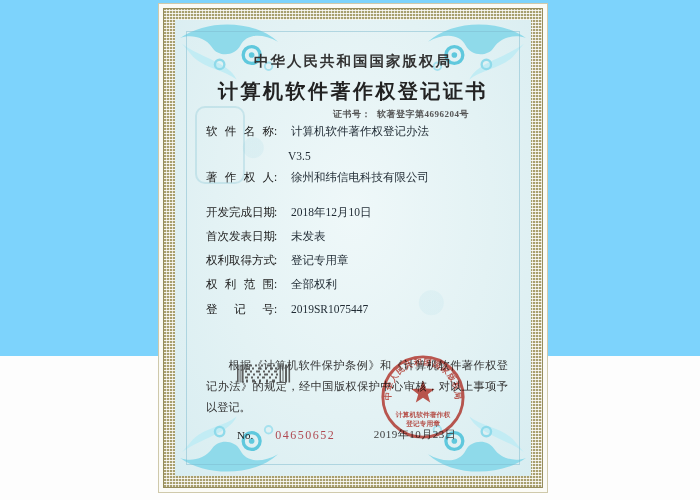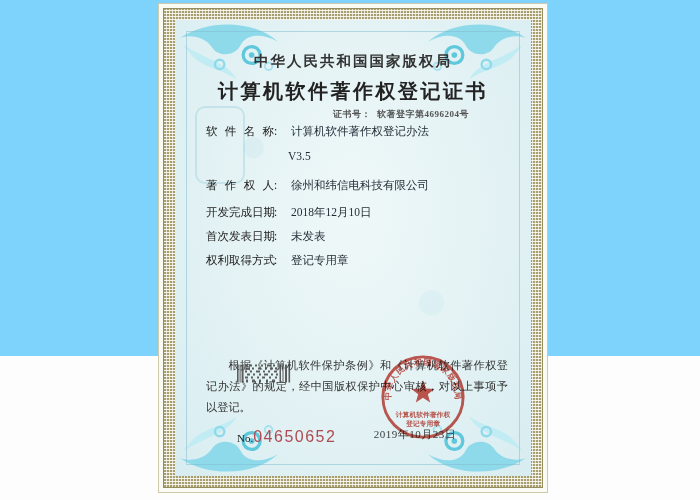--- a/index.html
+++ b/index.html
@@ -37,21 +37,21 @@
   .fcolon{display:inline-block;width:6px;}
   .fvalue{display:inline-block;margin-left:8px;color:#1f2a33;}
   .cont .fvalue{margin-left:82px;}
   .statement{position:absolute;left:31px;top:311px;width:302px;font-size:11.2px;color:#333;
     line-height:21px;text-indent:2em;text-align:justify;margin-top:24px;}
   .barcode{position:absolute;left:62px;top:344px;width:54px;height:19px;}
   .seal{position:absolute;left:205px;top:334px;width:86px;height:86px;opacity:.92;mix-blend-mode:multiply;}
   .sealdate{position:absolute;left:190px;top:407px;width:100px;text-align:center;
     font-size:11px;color:#3d3d3d;letter-spacing:.5px;}
   .serial{position:absolute;left:62px;top:408px;font-size:11px;color:#222;}
-  .serial .num{color:#b04a52;letter-spacing:1.5px;margin-left:0;font-family:Liberation Sans, sans-serif;font-size:16px;}
+  .serial .num{color:#b04a52;letter-spacing:1.5px;margin-left:22px;font-family:Liberation Serif, serif;font-size:12px;}
 </style>
 </head>
 <body>
 
 <div class="photo">
   <div class="cert">
     <div class="outer-line"></div>
     <div class="meander"></div>
     <div class="paper">
 
@@ -97,35 +97,43 @@
         <span class="lbl">证书号：</span><span>软著登字第4696204号</span>
       </div>
 
       <div class="frow" style="top:104px">
         <span class="flabel">软件名称</span><span class="fcolon">:</span>
         <span class="fvalue">计算机软件著作权登记办法</span>
       </div>
       <div class="frow cont" style="top:130px">
         <span class="fvalue">V3.5</span>
       </div>
-      <div class="frow" style="top:158px">
+      <div class="frow" style="top:150px">
         <span class="flabel">著作权人</span><span class="fcolon">:</span>
         <span class="fvalue">徐州和纬信电科技有限公司</span>
       </div>
       <div class="frow" style="top:185px">
         <span class="flabel">开发完成日期</span><span class="fcolon">:</span>
         <span class="fvalue">2018年12月10日</span>
       </div>
       <div class="frow" style="top:209px">
         <span class="flabel">首次发表日期</span><span class="fcolon">:</span>
         <span class="fvalue">未发表</span>
       </div>
       <div class="frow" style="top:233px">
         <span class="flabel">权利取得方式</span><span class="fcolon">:</span>
         <span class="fvalue">登记专用章</span>
+      </div>
+      <div class="frow" style="top:257px">
+        <span class="flabel">权利范围</span><span class="fcolon">:</span>
+        <span class="fvalue">全部权利</span>
+      </div>
+      <div class="frow" style="top:282px">
+        <span class="flabel">登记号</span><span class="fcolon">:</span>
+        <span class="fvalue">2019SR1075447</span>
       </div>
 
       <div class="statement">根据《计算机软件保护条例》和《计算机软件著作权登记办法》的规定，经中国版权保护中心审核，对以上事项予以登记。</div>
 
       <svg class="barcode" viewBox="0 0 54 18">
         <g fill="#4a4a4a" opacity="0.88">
           <rect x="0" y="0" width="1.6" height="18"></rect>
             <rect x="2.6" y="0" width="1" height="18"></rect>
             <rect x="4.6" y="0" width="2" height="18"></rect>
           <rect x="8" y="0" width="2" height="2"></rect>

